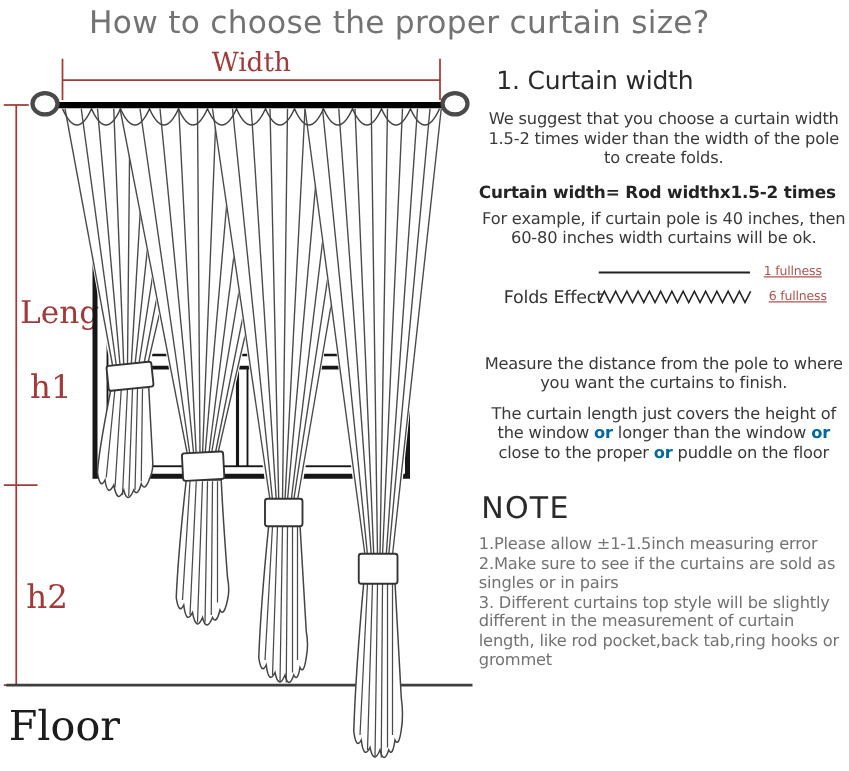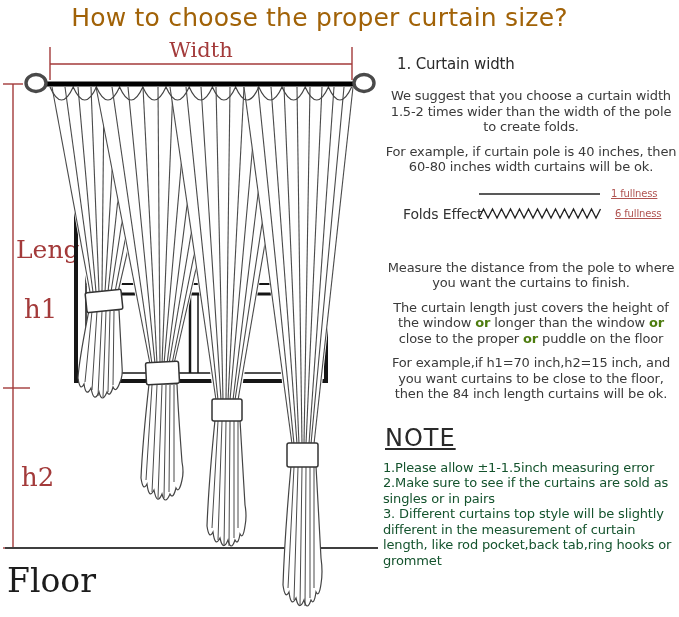--- a/index.html
+++ b/index.html
@@ -3,42 +3,42 @@
 <meta charset="utf-8">
 <style>
   html,body{margin:0;padding:0;}
   body{
     width:679px;height:617px;position:relative;background:#ffffff;
     font-family:"DejaVu Sans","Liberation Sans",sans-serif;
     color:#3a3a3a;overflow:hidden;
   }
   .title{
     position:absolute;top:3px;left:0;width:639px;text-align:center;
-    font-size:25px;color:#a16207;letter-spacing:0.2px;
+    font-size:25px;color:#737373;letter-spacing:0.2px;
   }
   .diagram{position:absolute;left:0;top:0;width:390px;height:617px;}
   .right-col{position:absolute;left:383px;top:50px;width:296px;letter-spacing:-0.15px;}
   .sec-heading{
-    font-size:15px;color:#2a2a2a;font-weight:400;padding-left:14px;
+    font-size:20px;color:#2a2a2a;font-weight:400;padding-left:14px;
     margin:0 0 10px 0;line-height:28px;
   }
   .note-heading{
     font-size:24px;color:#2a2a2a;font-weight:400;padding-left:2px;
-    margin:22px 0 8px 0;line-height:28px;letter-spacing:1px;text-decoration:underline;
+    margin:22px 0 8px 0;line-height:28px;letter-spacing:1px;
   }
   .body-p{font-size:13px;line-height:15.5px;margin:0 0 9px 0;color:#3a3a3a;text-align:center;}
   .formula{font-size:13.5px;font-weight:bold;color:#242424;margin:11px 0 6px 0;line-height:16px;}
   .folds{position:relative;height:62px;margin:6px 0 14px 0;}
   .folds-label{position:absolute;left:20px;top:22px;font-size:14px;color:#333;}
   .folds-rows{position:absolute;left:95px;top:0;}
   .folds-row{display:flex;align-items:center;height:20px;}
   .folds-row svg{display:block;margin-right:9px;}
   .fullness-label{font-size:10px;white-space:nowrap;text-decoration:underline;}
-  .note-item{font-size:13px;line-height:15.5px;margin:0;color:#14532d;}
-  .seg-bold{font-weight:bold;color:#4d7c0f;}
+  .note-item{font-size:13px;line-height:15.5px;margin:0;color:#737373;}
+  .seg-bold{font-weight:bold;color:#0369a1;}
 </style>
 </head>
 <body>
 
 <div class="title">How to choose the proper curtain size?</div>
 
 <svg class="diagram" viewBox="0 0 390 617" width="390" height="617" xmlns="http://www.w3.org/2000/svg">
 
   <g stroke="#a33a3a" stroke-width="1.4" fill="none">
     <line x1="50" y1="64" x2="352" y2="64"></line>
@@ -186,20 +186,21 @@
 
   <line x1="46" y1="84" x2="355" y2="84" stroke="#000000" stroke-width="5"></line>
   <ellipse cx="36" cy="83" rx="10" ry="8.5" fill="#ffffff" stroke="#4a4a4a" stroke-width="3.4"></ellipse>
   <ellipse cx="364" cy="83" rx="10" ry="8.5" fill="#ffffff" stroke="#4a4a4a" stroke-width="3.4"></ellipse>
 </svg>
 
 <div class="right-col">
 
   <h2 class="sec-heading">1. Curtain width</h2>
   <p class="body-p">We suggest that you choose a curtain width 1.5-2 times wider than the width of the pole to create folds.</p>
+  <p class="formula">Curtain width= Rod widthx1.5-2 times</p>
   <p class="body-p">For example, if curtain pole is 40 inches, then 60-80 inches width curtains will be ok.</p>
 
   <div class="folds">
     <div class="folds-label">Folds Effect</div>
     <div class="folds-rows">
       <div class="folds-row">
         <svg width="124" height="15" viewBox="0 0 124 15">
           <line x1="1" y1="8" x2="122" y2="8" stroke="#222222" stroke-width="1.6"></line>
         </svg>
         <span class="fullness-label" style="color:#b05350">1 fullness</span>
@@ -208,19 +209,18 @@
         <svg width="128" height="16" viewBox="0 0 128 16">
           <polyline points="1,12 5.5,3 10,12 14.5,3 19,12 23.5,3 28,12 32.5,3 37,12 41.5,3 46,12 50.5,3 55,12 59.5,3 64,12 68.5,3 73,12 77.5,3 82,12 86.5,3 91,12 95.5,3 100,12 104.5,3 109,12 113.5,3 118,12 122.5,3" fill="none" stroke="#222222" stroke-width="1.3"></polyline>
         </svg>
         <span class="fullness-label" style="color:#b05350">6 fullness</span>
       </div>
     </div>
   </div>
 
   <p class="body-p">Measure the distance from the pole to where you want the curtains to finish.</p>
   <p class="body-p"><span>The curtain length just covers the height of the window </span><span class="seg-bold">or</span><span> longer than the window </span><span class="seg-bold">or</span><span> close to the proper </span><span class="seg-bold">or</span><span> puddle on the floor</span></p>
-  <p class="body-p">For example,if h1=70 inch,h2=15 inch, and you want curtains to be close to the floor, then the 84 inch length curtains will be ok.</p>
 
   <h2 class="note-heading">NOTE</h2>
   <div class="note-item">1.Please allow ±1-1.5inch measuring error</div>
   <div class="note-item">2.Make sure to see if the curtains are sold as singles or in pairs</div>
   <div class="note-item">3. Different curtains top style will be slightly different in the measurement of curtain length, like rod pocket,back tab,ring hooks or grommet</div>
 </div>
 
 </body></html>

